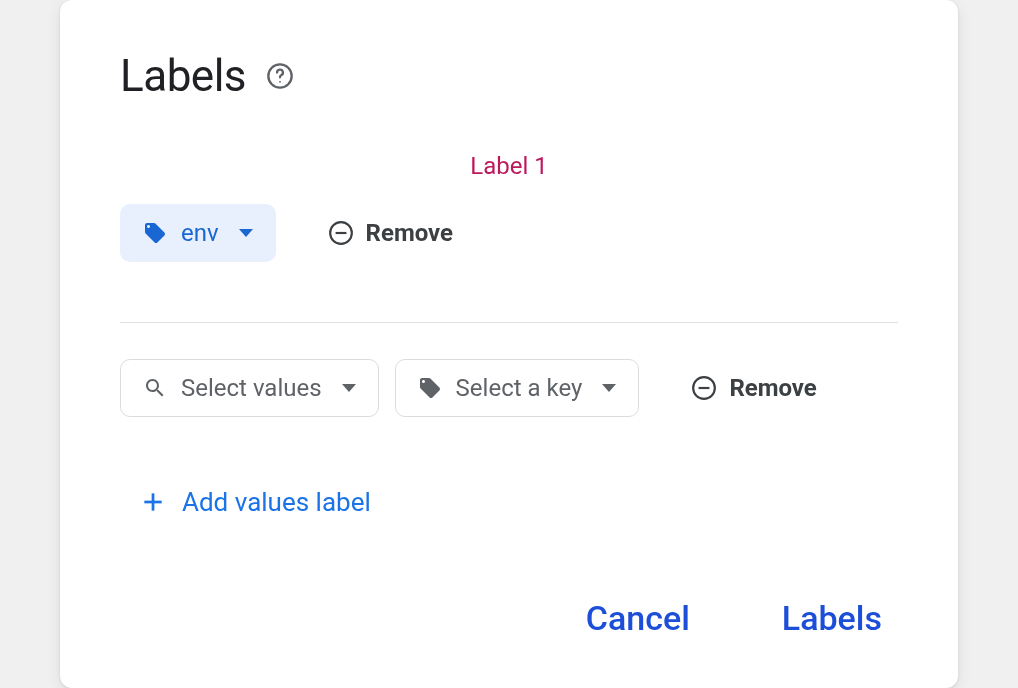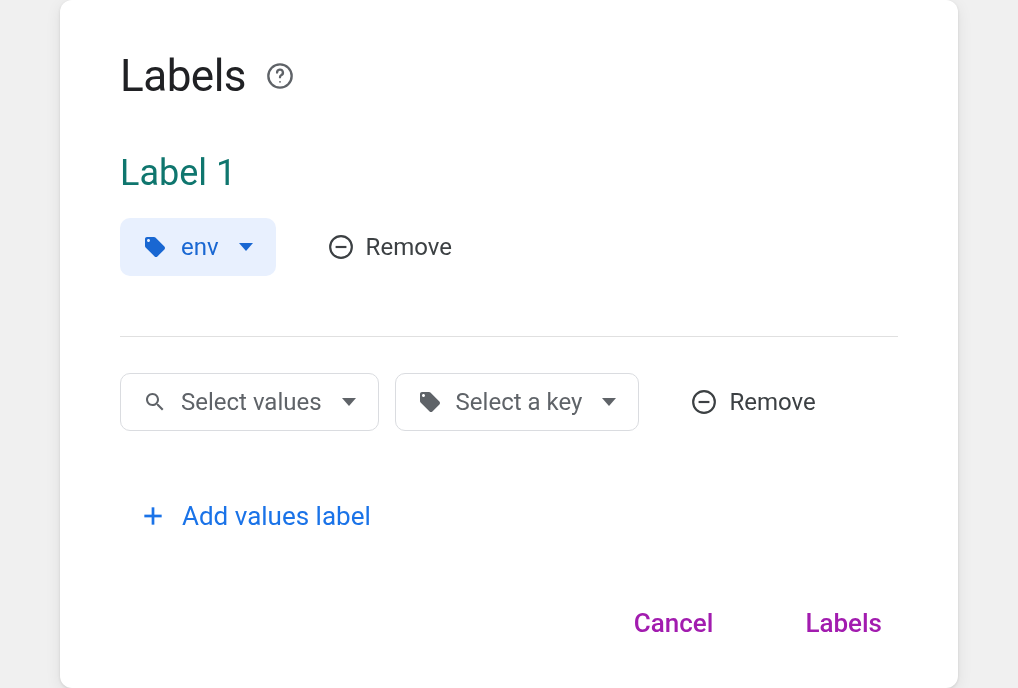--- a/index.html
+++ b/index.html
@@ -44,24 +44,25 @@
       justify-content: center;
     }
     .help-icon svg {
       width: 28px;
       height: 28px;
     }
     .label-section {
       margin-bottom: 30px;
     }
     .label-heading {
-      font-size: 36px;
+      font-size: 24px;
       font-weight: 400;
-      color: #0f766e;
+      color: #be185d;
       margin-bottom: 24px;
+      text-align: center;
     }
     .label-row {
       display: flex;
       align-items: center;
       gap: 16px;
     }
     .chip {
       display: flex;
       align-items: center;
       gap: 14px;
@@ -110,20 +111,21 @@
       align-items: center;
       gap: 12px;
       background: none;
       border: none;
       font-size: 24px;
       color: #3c4043;
       cursor: pointer;
       padding: 8px 12px;
       font-family: inherit;
       margin-left: 24px;
+      font-weight: bold;
     }
     .remove-btn svg {
       width: 26px;
       height: 26px;
       stroke: #3c4043;
       fill: none;
     }
     .divider {
       height: 1px;
       background: #e0e0e0;
@@ -150,23 +152,23 @@
     .dialog-actions {
       margin-top: auto;
       display: flex;
       justify-content: flex-end;
       gap: 60px;
       padding-top: 20px;
     }
     .action-btn {
       background: none;
       border: none;
-      font-size: 26px;
+      font-size: 34px;
       font-weight: 500;
-      color: #a21caf;
+      color: #1d4ed8;
       cursor: pointer;
       padding: 10px 16px;
       font-family: inherit;
     }
   </style>
 </head>
 <body>
 
 <div class="dialog">
 

